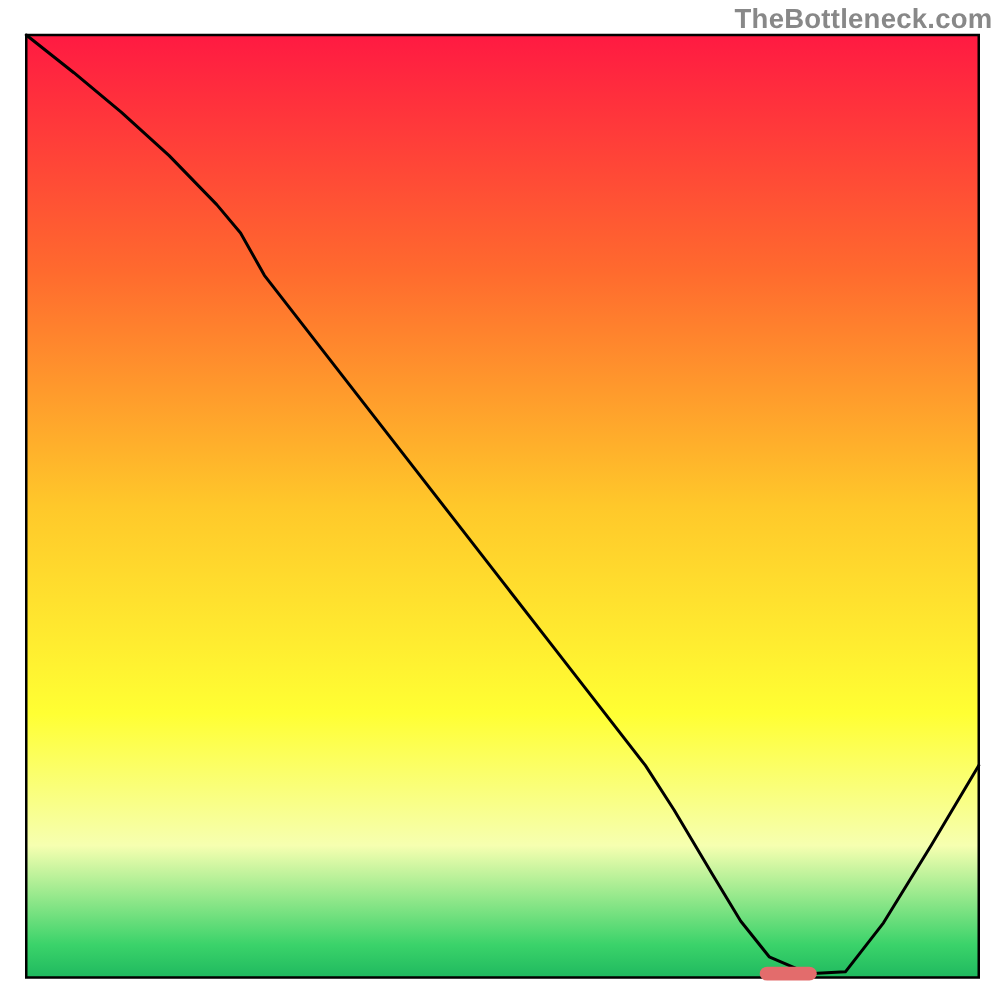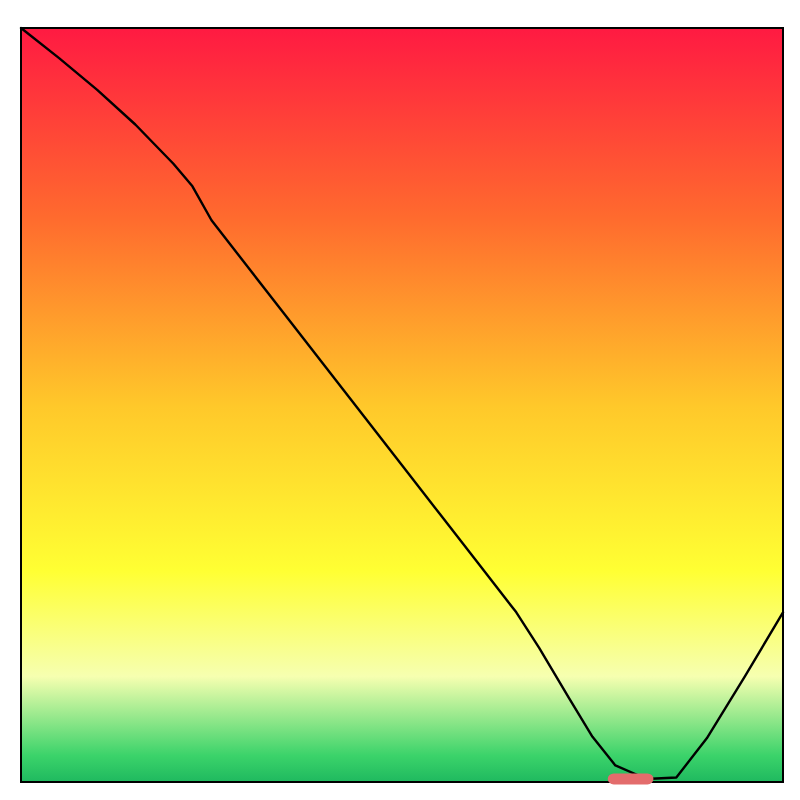--- a/index.html
+++ b/index.html
@@ -27,20 +27,21 @@
     z-index: 10;
   }
   svg {
     display: block;
   }
 </style>
 </head>
 <body>
 
 <div class="chart-wrap">
+  <div class="watermark">TheBottleneck.com</div>
 
   <svg id="chart-svg" width="800" height="800" viewBox="0 0 800 800">
     <defs>
       <linearGradient id="bg-grad" x1="0" y1="0" x2="0" y2="1">
           <stop offset="0.00%" stop-color="#ff1a42"></stop>
           <stop offset="25.00%" stop-color="#ff6a2e"></stop>
           <stop offset="50.00%" stop-color="#ffc82a"></stop>
           <stop offset="72.00%" stop-color="#ffff33"></stop>
           <stop offset="86.00%" stop-color="#f6ffb0"></stop>
           <stop offset="96.50%" stop-color="#3bd36a"></stop>

